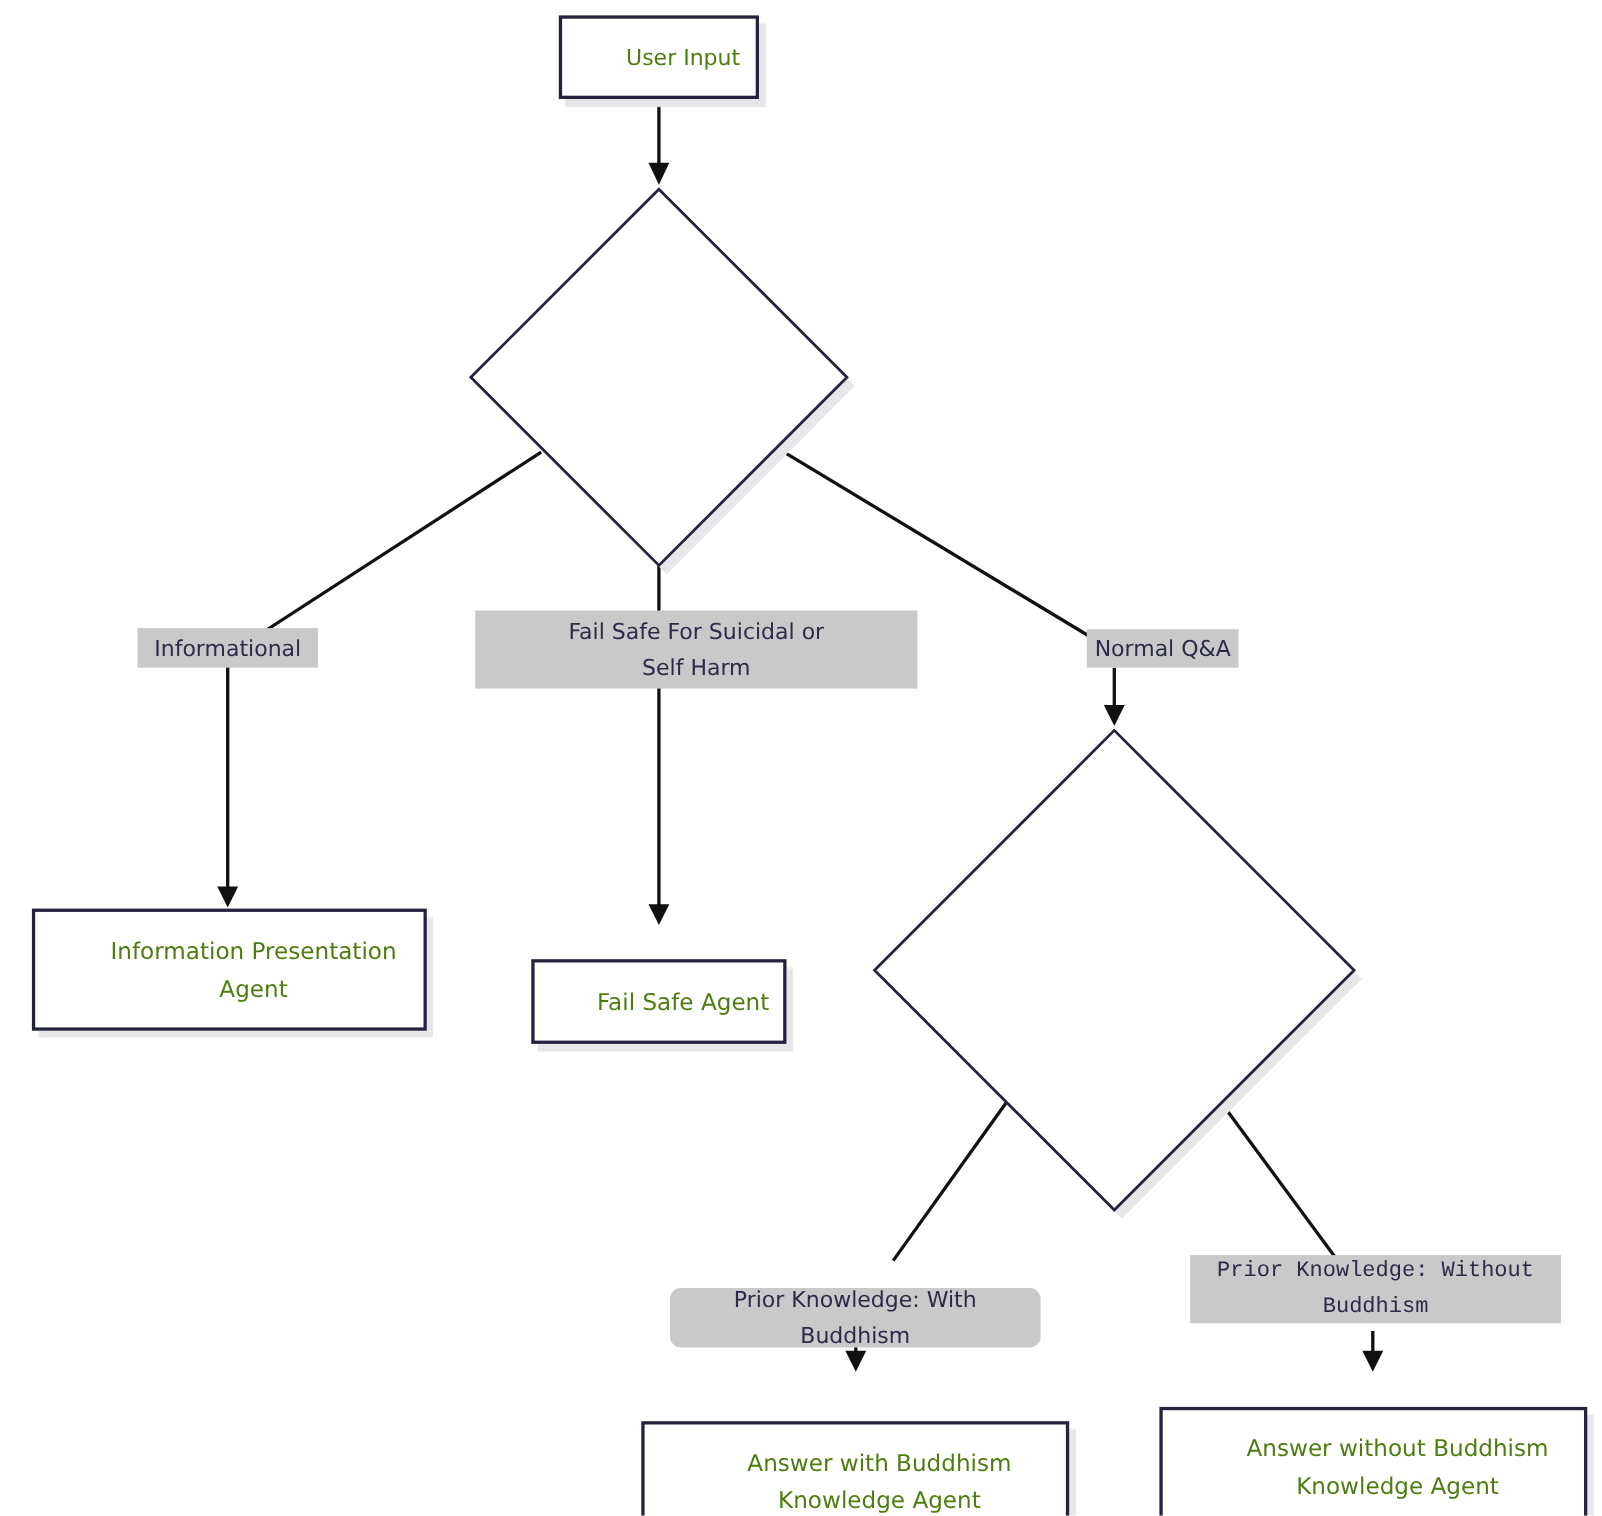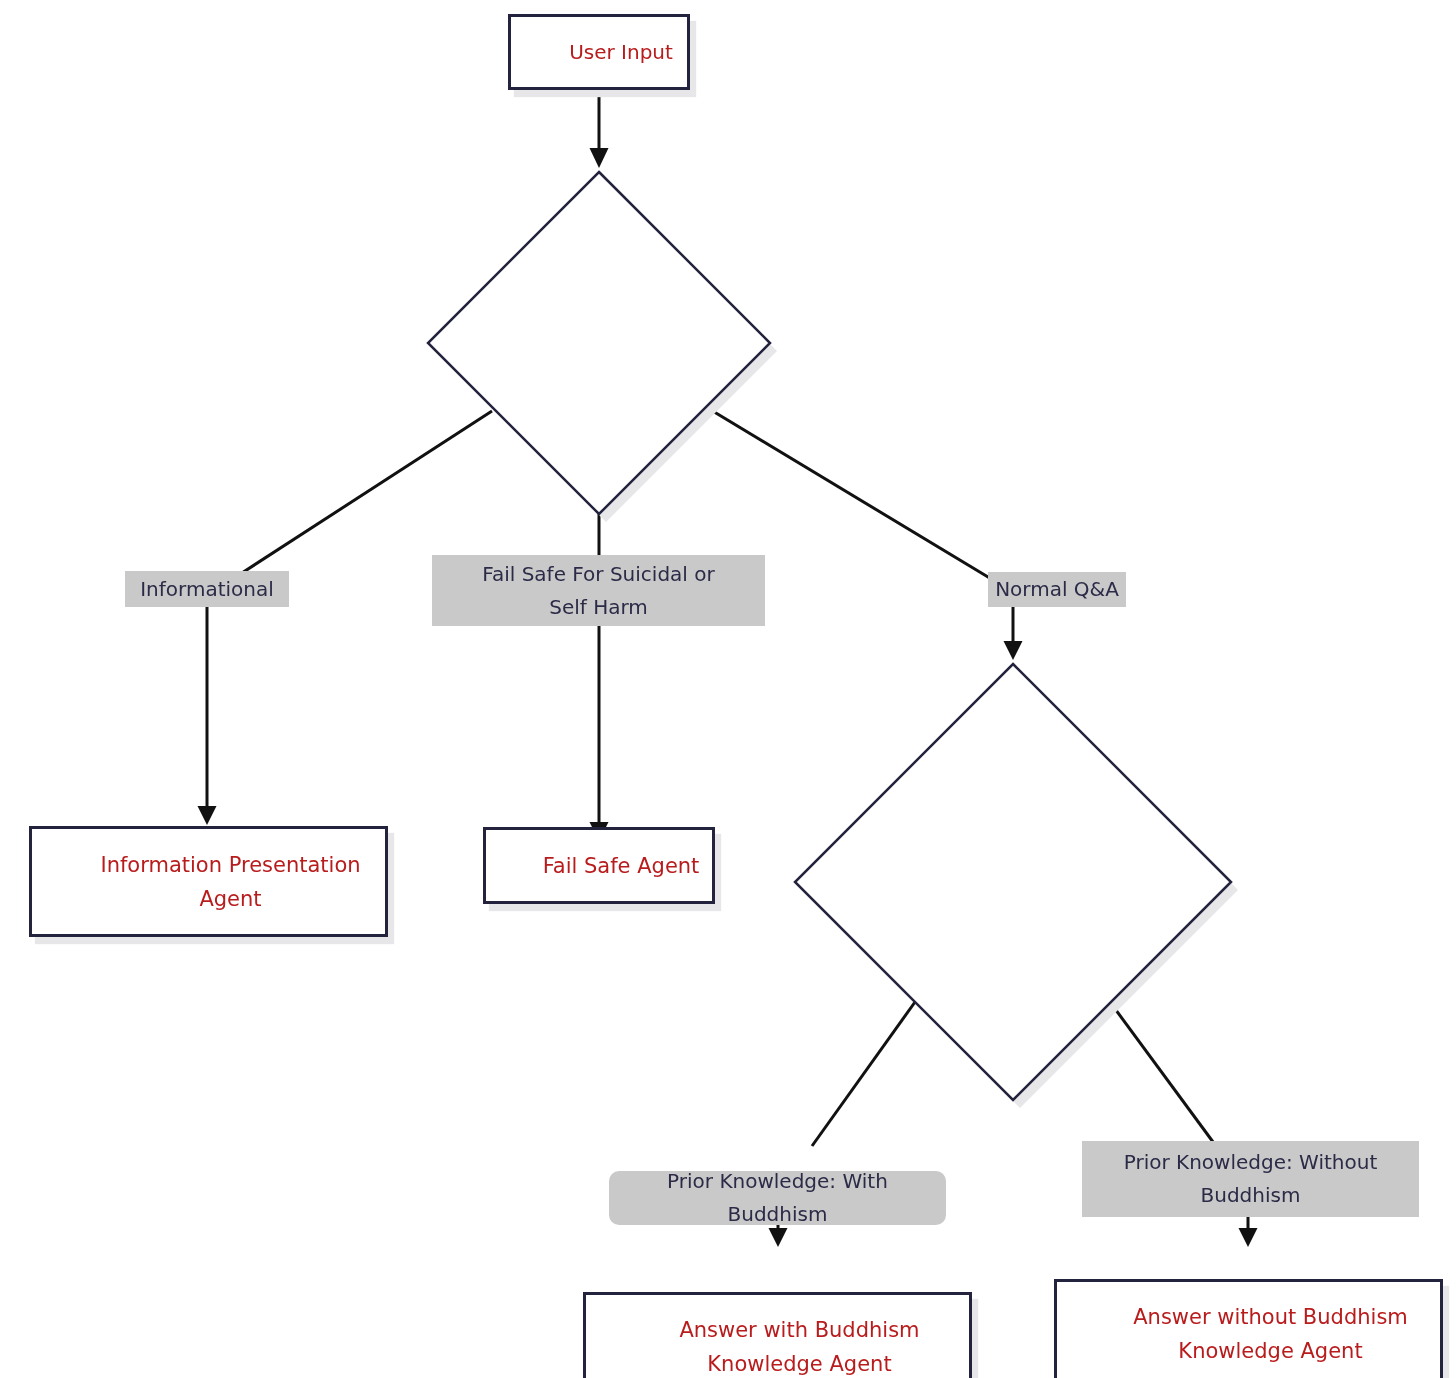--- a/index.html
+++ b/index.html
@@ -28,21 +28,21 @@
     background: #ffffff;
     border: 3px solid #23233e;
     box-shadow: 6px 7px 1px #e7e7e9;
     display: flex;
     align-items: center;
     justify-content: center;
     text-align: center;
     white-space: pre-line;
     font-size: 21px;
     line-height: 34px;
-    color: #b91c1c;
+    color: #4d7c0f;
     padding-left: 44px;
   }
   .edge-label {
     position: absolute;
     box-sizing: border-box;
     background: #c9c9c9;
     display: flex;
     align-items: center;
     justify-content: center;
     text-align: center;
@@ -58,29 +58,29 @@
     justify-content: center;
     text-align: center;
     white-space: pre-line;
     font-size: 21px;
     line-height: 34px;
     color: #2b2b4a;
   }
   
   #node-user-input        { left: 508px; top: 14px;   width: 182px; height: 76px;  font-size: 20px; }
   #node-info-presentation { left: 29px;  top: 826px;  width: 359px; height: 111px; }
-  #node-fail-safe-agent   { left: 483px; top: 827px;  width: 232px; height: 77px;  }
+  #node-fail-safe-agent   { left: 483px; top: 872px;  width: 232px; height: 77px;  }
   #node-answer-with       { left: 583px; top: 1251px; width: 389px; height: 110px; margin-top: 41px; }
   #node-answer-without    { left: 1054px; top: 1253px; width: 389px; height: 109px; margin-top: 26px; }
 
   #label-informational { left: 125px;  top: 571px;  width: 164px; height: 36px; }
-  #label-fail-safe     { left: 432px;  top: 555px;  width: 333px; height: 71px; }
+  #label-fail-safe     { left: 432px;  top: 555px;  width: 402px; height: 71px; }
   #label-normal-qa     { left: 988px;  top: 572px;  width: 138px; height: 35px; }
   #label-pk-with       { left: 609px;  top: 1171px; width: 337px; height: 54px; border-radius: 10px; }
-  #label-pk-without    { left: 1082px; top: 1141px; width: 337px; height: 76px; }
+  #label-pk-without    { left: 1082px; top: 1141px; width: 337px; height: 62px; font-family: Liberation Mono, monospace; }
 
   #diamond1-label { left: 449px; top: 326px;  width: 300px; height: 34px; }
   #diamond2-label { left: 863px; top: 848px;  width: 300px; height: 68px; }
 </style>
 </head>
 <body>
 
 <div id="canvas">
 
   <svg id="edge-layer" viewBox="0 0 1456 1378" xmlns="http://www.w3.org/2000/svg">

